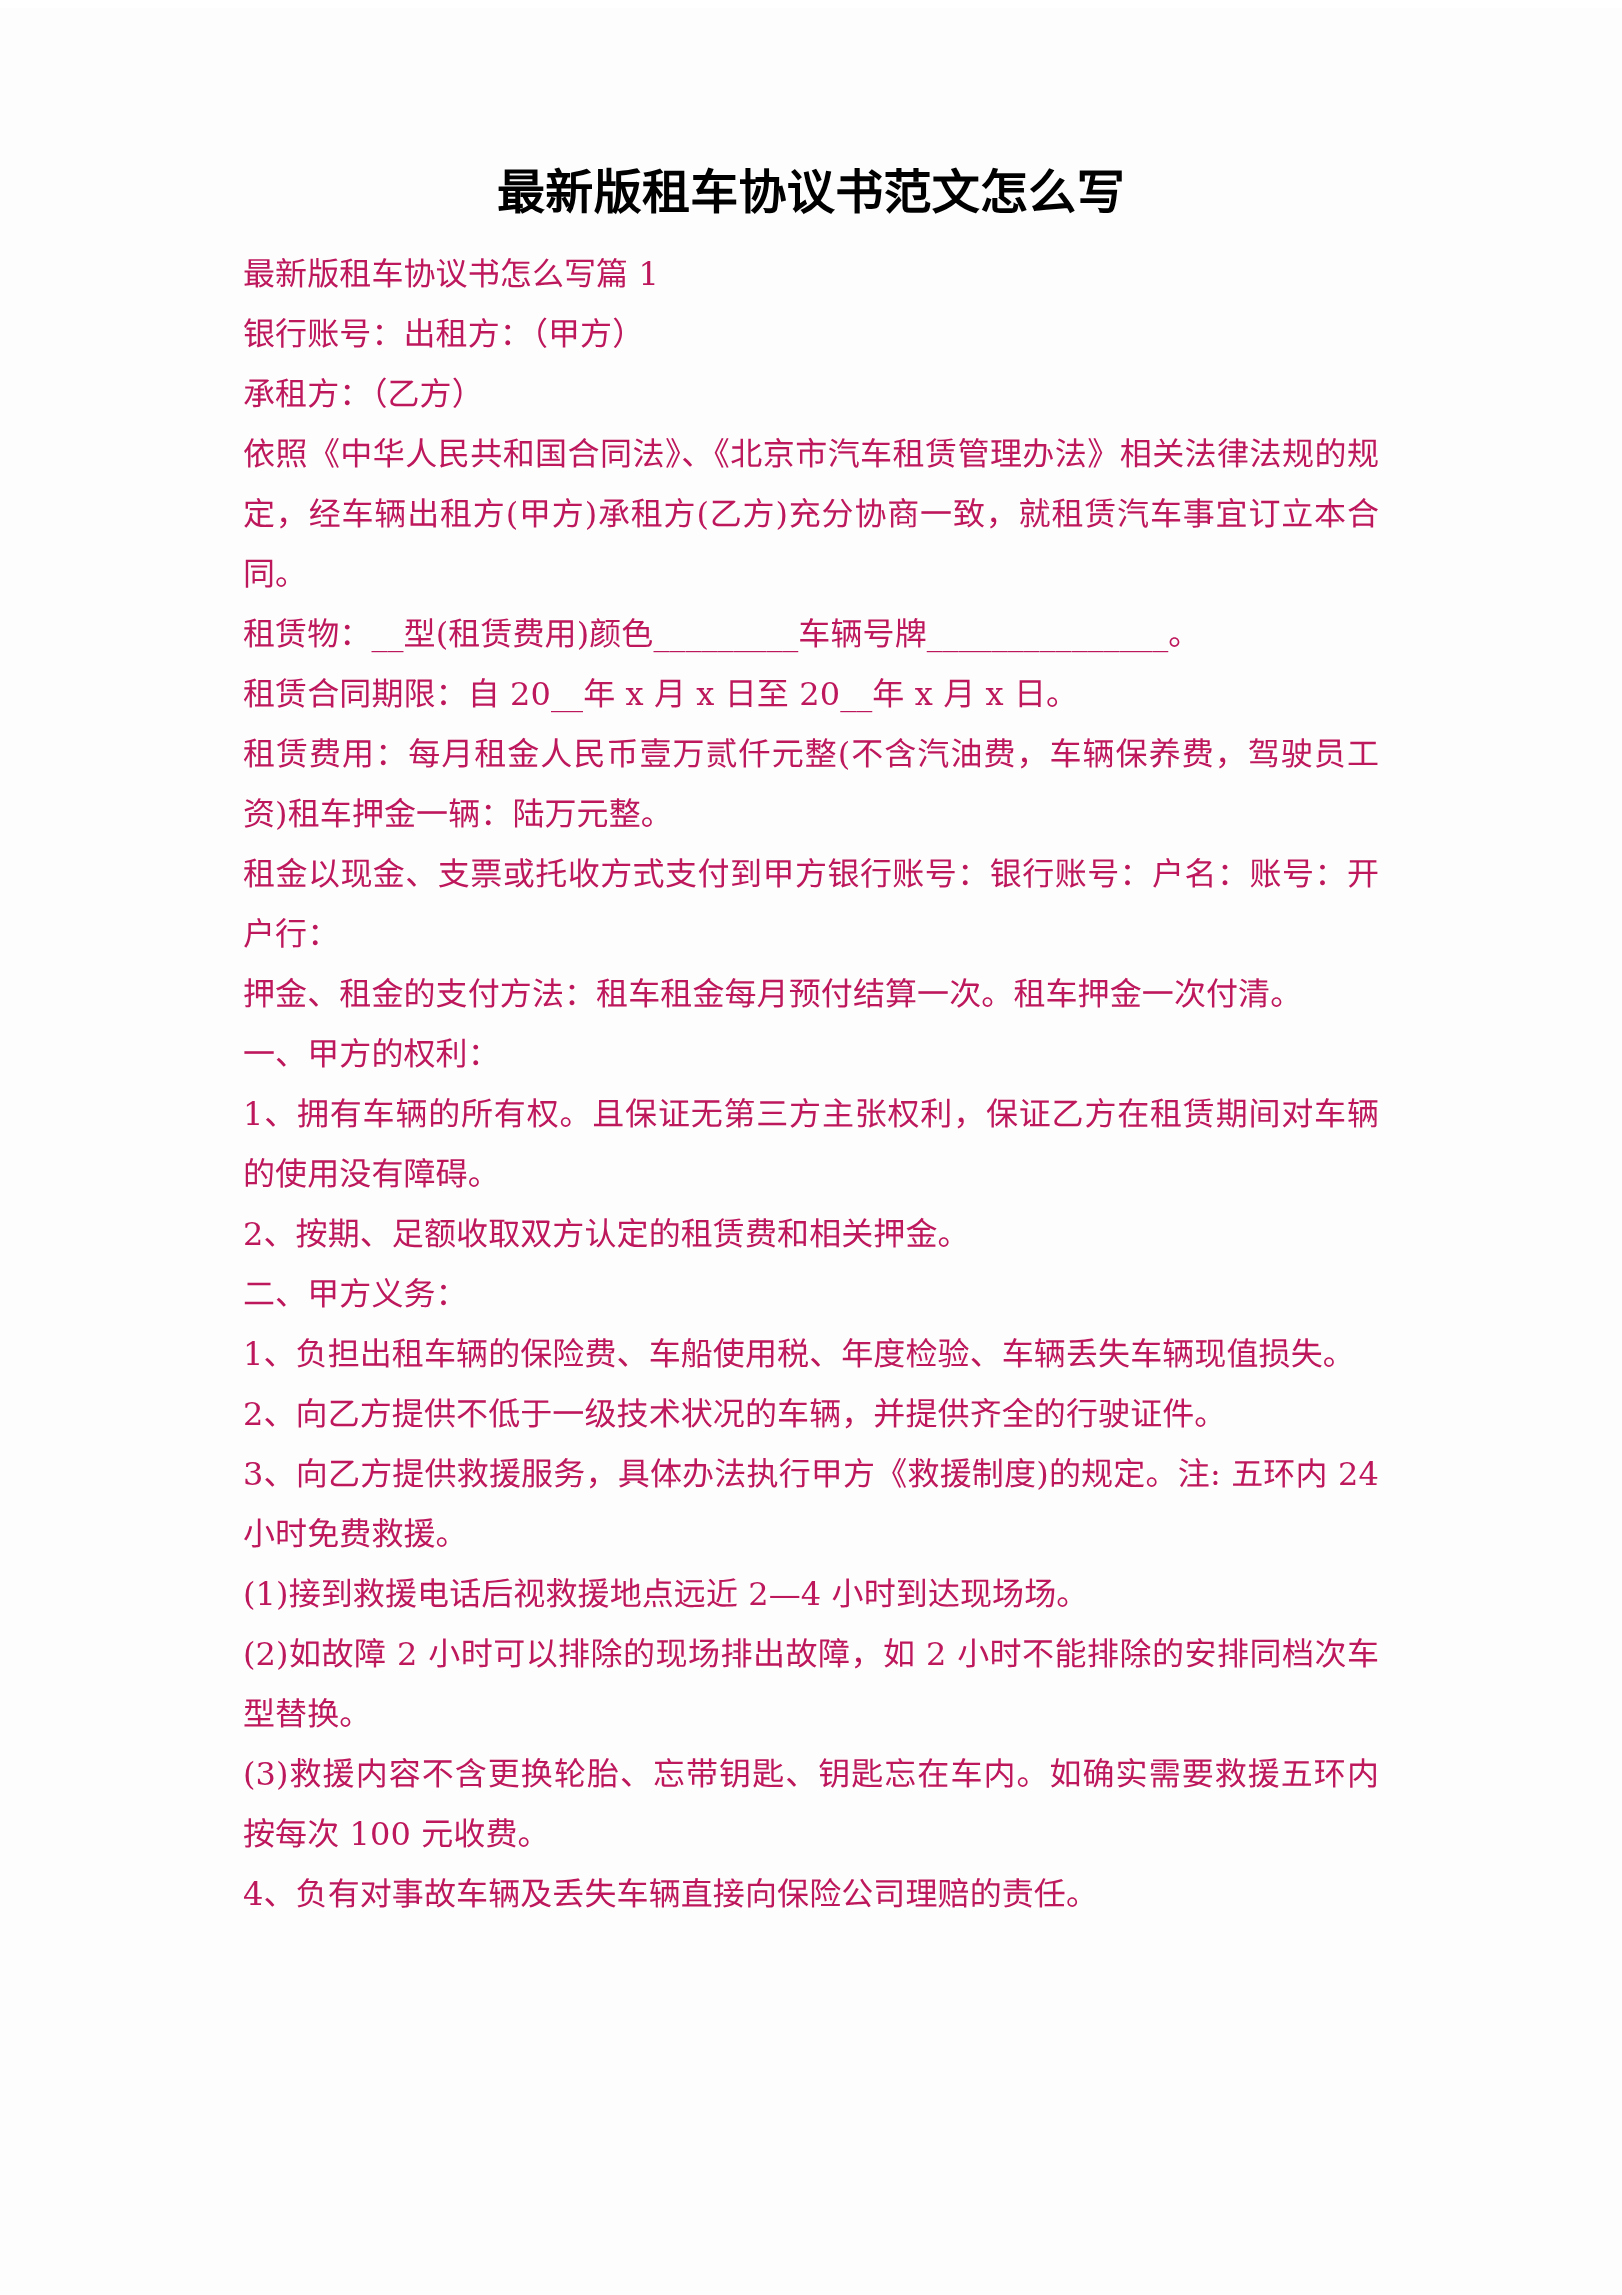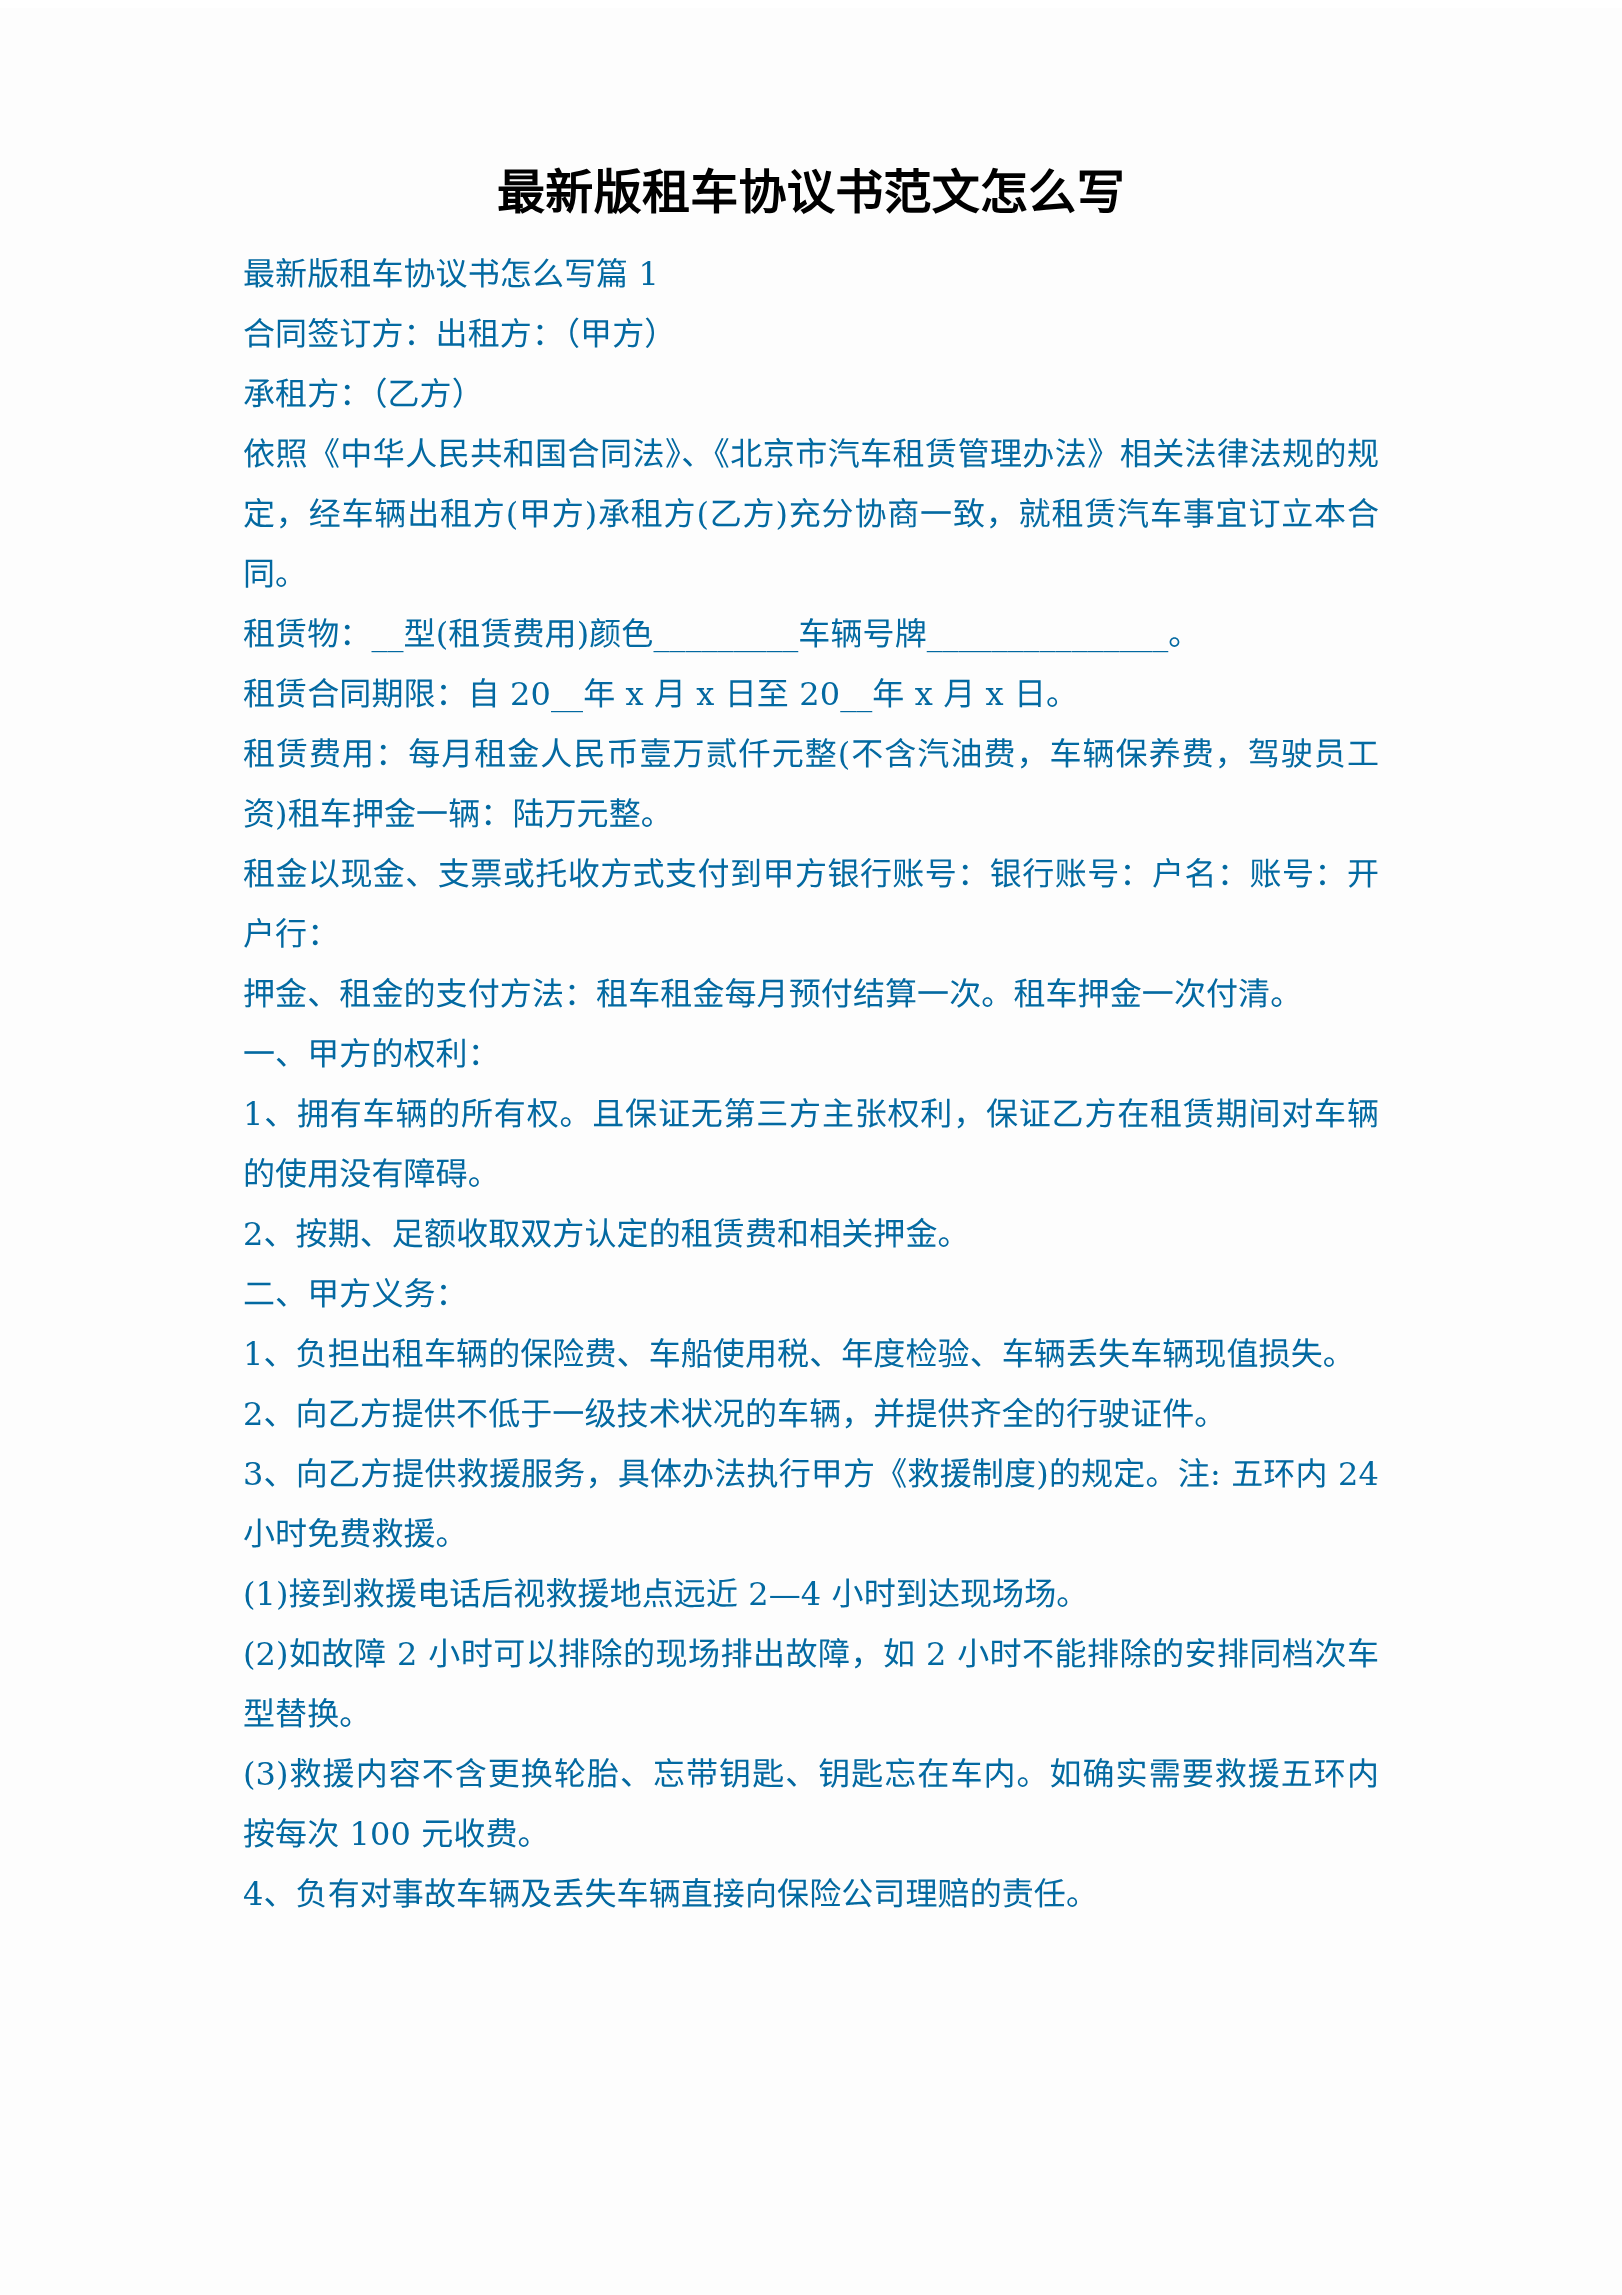--- a/index.html
+++ b/index.html
@@ -31,40 +31,40 @@
     color: #000000;
     text-align: center;
     margin: 0 0 22px 0;
     letter-spacing: 0.3px;
     white-space: nowrap;
   }
   .para {
     font-family: "DejaVu Serif", "Liberation Serif", serif;
     font-size: 32px;
     line-height: 60px;
-    color: #0369a1;
+    color: #be185d;
     text-align: justify;
     text-justify: inter-character;
     margin: 0;
     word-break: break-all;
     letter-spacing: 0.1px;
   }
   .para + .para {
     margin-top: 0;
   }
 </style>
 </head>
 <body>
 
 <div class="page">
   <div class="content">
     <h1 class="doc-title">最新版租车协议书范文怎么写</h1>
     <div id="paragraph-container">
         <p class="para">最新版租车协议书怎么写篇 1</p>
-        <p class="para">合同签订方：出租方：（甲方）</p>
+        <p class="para">银行账号：出租方：（甲方）</p>
         <p class="para">承租方：（乙方）</p>
         <p class="para">依照《中华人民共和国合同法》、《北京市汽车租赁管理办法》相关法律法规的规定，经车辆出租方(甲方)承租方(乙方)充分协商一致，就租赁汽车事宜订立本合同。</p>
         <p class="para">租赁物：__型(租赁费用)颜色_________车辆号牌_______________。</p>
         <p class="para">租赁合同期限：自 20__年 x 月 x 日至 20__年 x 月 x 日。</p>
         <p class="para">租赁费用：每月租金人民币壹万贰仟元整(不含汽油费，车辆保养费，驾驶员工资)租车押金一辆：陆万元整。</p>
         <p class="para">租金以现金、支票或托收方式支付到甲方银行账号：银行账号：户名：账号：开户行：</p>
         <p class="para">押金、租金的支付方法：租车租金每月预付结算一次。租车押金一次付清。</p>
         <p class="para">一、甲方的权利：</p>
         <p class="para">1、拥有车辆的所有权。且保证无第三方主张权利，保证乙方在租赁期间对车辆的使用没有障碍。</p>
         <p class="para">2、按期、足额收取双方认定的租赁费和相关押金。</p>

